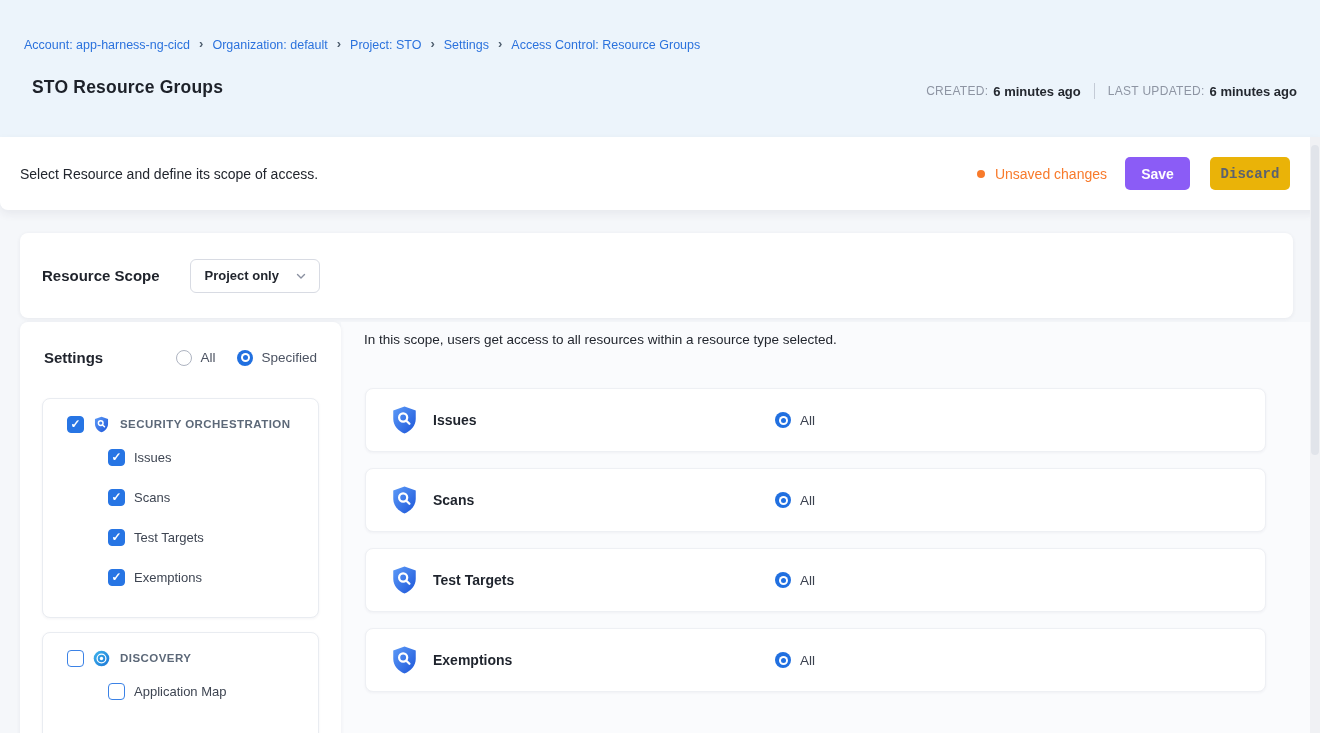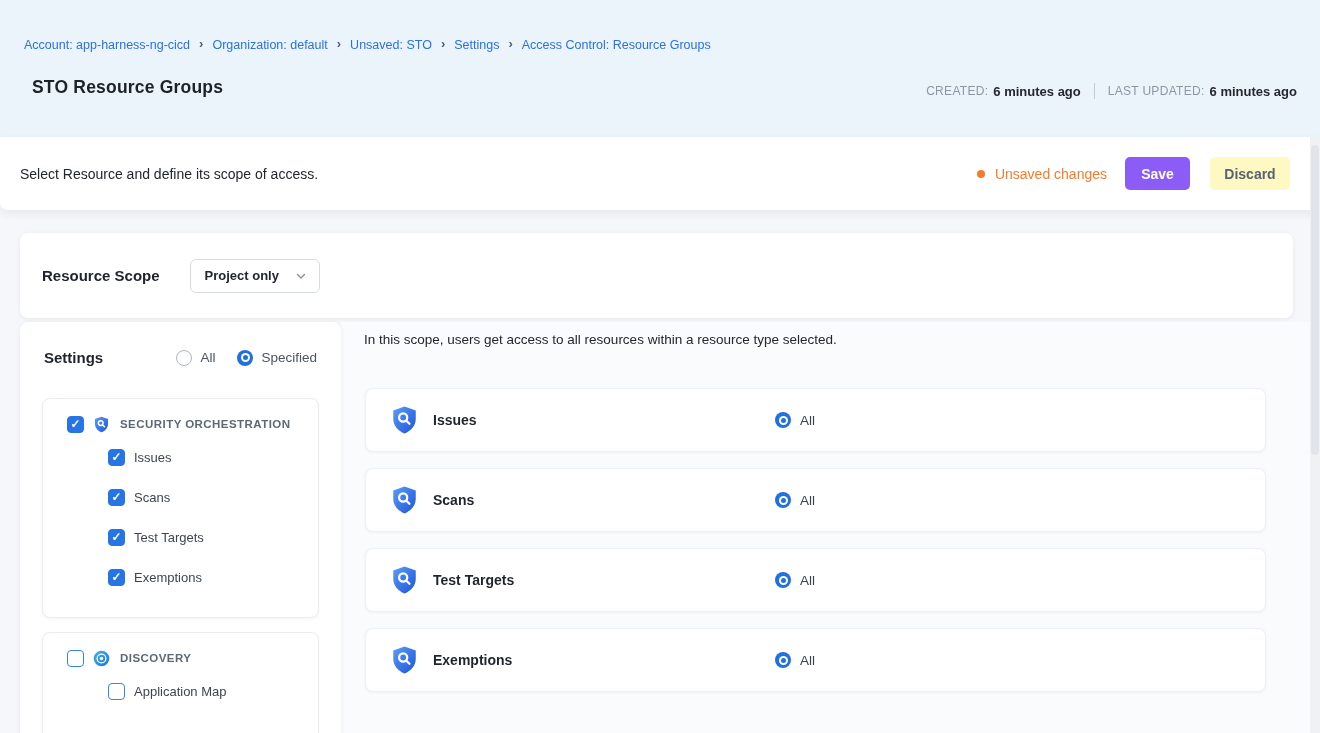--- a/index.html
+++ b/index.html
@@ -27,21 +27,21 @@
   
   .toolbar { position:absolute; top:137px; left:0; width:1320px; height:73px; background:#ffffff;
              border-radius:0 0 8px 8px; box-shadow:0 4px 10px rgba(40,45,70,.07);
              display:flex; align-items:center; justify-content:space-between; padding:0 30px 0 20px; }
   .toolbar-desc { font-size:14px; color:#22262e; }
   .toolbar-right { display:flex; align-items:center; }
   .unsaved { display:flex; align-items:center; color:#f87a2b; font-size:14px; margin-right:18px; }
   .unsaved-dot { width:8px; height:8px; border-radius:50%; background:#f87a2b; margin-right:10px; }
   .btn { height:33px; border:none; border-radius:5px; font-family:inherit; font-size:14px; font-weight:700; cursor:pointer; }
   .btn-save { background:#8b5cf6; color:#ffffff; width:65px; margin-right:20px; }
-  .btn-discard { background:#fef9c3; color:#5b6270; width:80px; }
+  .btn-discard { background:#eab308; color:#5b6270; width:80px;font-family:Liberation Mono, monospace; }
 
   
   .scope-card { position:absolute; left:20px; top:233px; width:1273px; height:85px; background:#fff;
                 border-radius:8px; box-shadow:0 1px 4px rgba(40,45,70,.07);
                 display:flex; align-items:center; padding-left:22px; }
   .scope-label { font-size:15px; font-weight:700; color:#1f232b; margin-right:30px; }
   .dropdown { width:130px; height:34px; border:1px solid #d8dbe3; border-radius:6px; background:#fff;
               display:flex; align-items:center; justify-content:space-between; padding:0 12px 0 14px; cursor:pointer; }
   .dropdown-value { font-size:13px; color:#22262e; font-weight:600; }
 
@@ -109,21 +109,21 @@
 </svg>
 
 <div class="page">
 
   <div class="header">
     <div class="breadcrumb">
       <span class="crumb">Account: app-harness-ng-cicd</span>
       <span class="crumb-sep">›</span>
       <span class="crumb">Organization: default</span>
       <span class="crumb-sep">›</span>
-      <span class="crumb">Unsaved: STO</span>
+      <span class="crumb">Project: STO</span>
       <span class="crumb-sep">›</span>
       <span class="crumb">Settings</span>
       <span class="crumb-sep">›</span>
       <span class="crumb">Access Control: Resource Groups</span>
     </div>
     <div class="page-title">STO Resource Groups</div>
     <div class="meta">
       <span class="meta-label">CREATED:</span>
       <span class="meta-value">6 minutes ago</span>
       <span class="meta-divider"></span>

